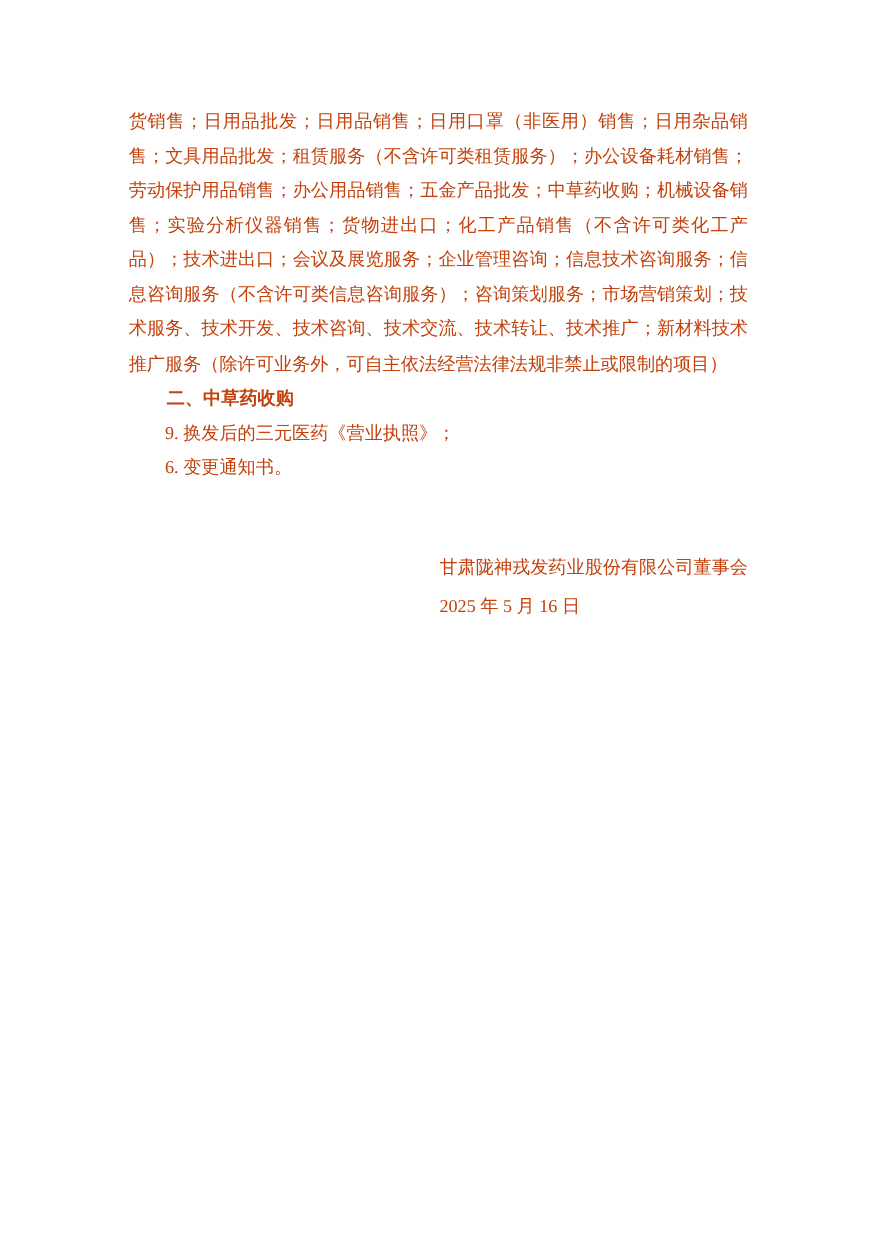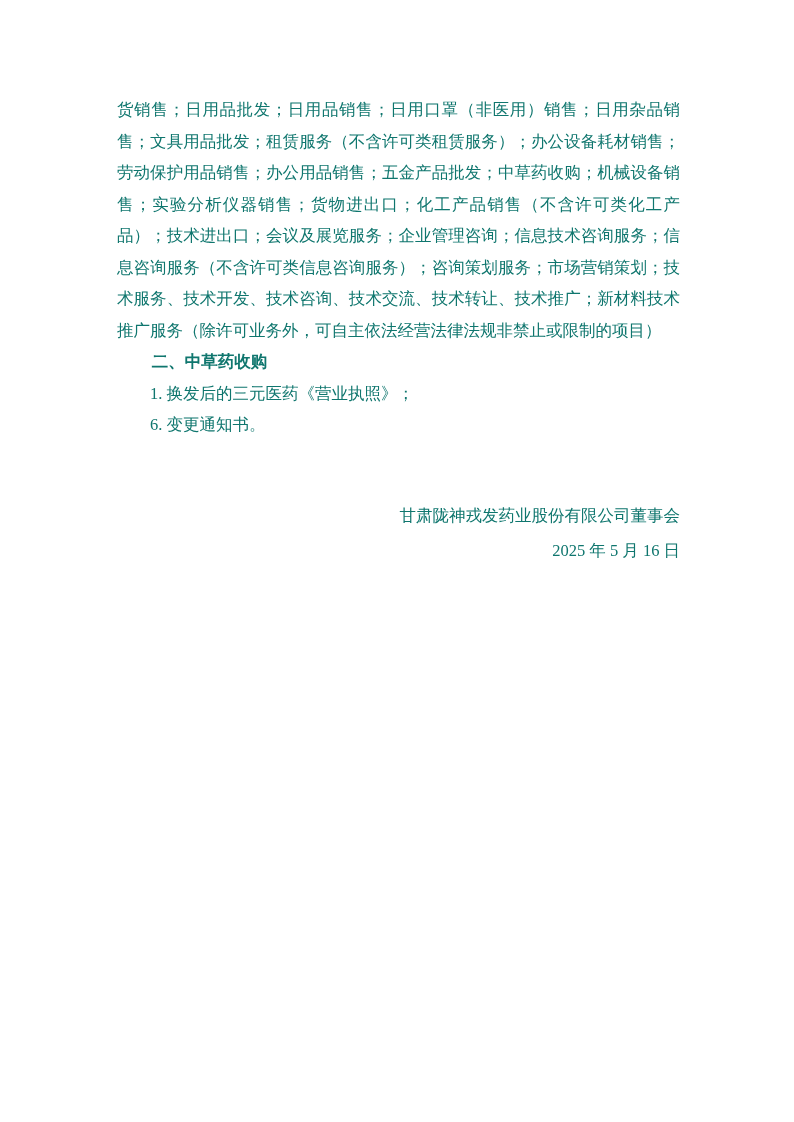--- a/index.html
+++ b/index.html
@@ -5,21 +5,21 @@
   html, body {
     margin: 0;
     padding: 0;
     background: #ffffff;
   }
   .page {
     position: relative;
     width: 794px;
     height: 1122px;
     background: #ffffff;
-    color: #0f766e;
+    color: #c2410c;
     font-family: "Liberation Serif", "DejaVu Serif", serif;
     font-size: 16.5px;
     line-height: 31.5px;
     overflow: hidden;
     box-sizing: border-box;
   }
   .content {
     position: absolute;
     left: 117px;
     top: 94px;
@@ -41,31 +41,31 @@
     text-indent: 2em;
   }
   .closing {
     text-indent: 2em;
     margin-top: 32px !important;
   }
   .sig-block {
     margin-left: auto;
     margin-top: 57px;
     width: max-content;
-    text-align: right;
+    text-align: left;
     line-height: 35px;
   }
 </style>
 </head>
 <body>
 
 <div class="page">
   <div class="content">
     <p class="para">货销售；日用品批发；日用品销售；日用口罩（非医用）销售；日用杂品销售；文具用品批发；租赁服务（不含许可类租赁服务）；办公设备耗材销售；劳动保护用品销售；办公用品销售；五金产品批发；中草药收购；机械设备销售；实验分析仪器销售；货物进出口；化工产品销售（不含许可类化工产品）；技术进出口；会议及展览服务；企业管理咨询；信息技术咨询服务；信息咨询服务（不含许可类信息咨询服务）；咨询策划服务；市场营销策划；技术服务、技术开发、技术咨询、技术交流、技术转让、技术推广；新材料技术推广服务（除许可业务外，可自主依法经营法律法规非禁止或限制的项目）</p>
     <p class="heading">二、中草药收购</p>
-    <p class="item">1. 换发后的三元医药《营业执照》；</p>
+    <p class="item">9. 换发后的三元医药《营业执照》；</p>
     <p class="item">6. 变更通知书。</p>
     <div class="sig-block">
       <div>甘肃陇神戎发药业股份有限公司董事会</div>
       <div>2025 年 5 月 16 日</div>
     </div>
   </div>
 </div>
 
 </body></html>

